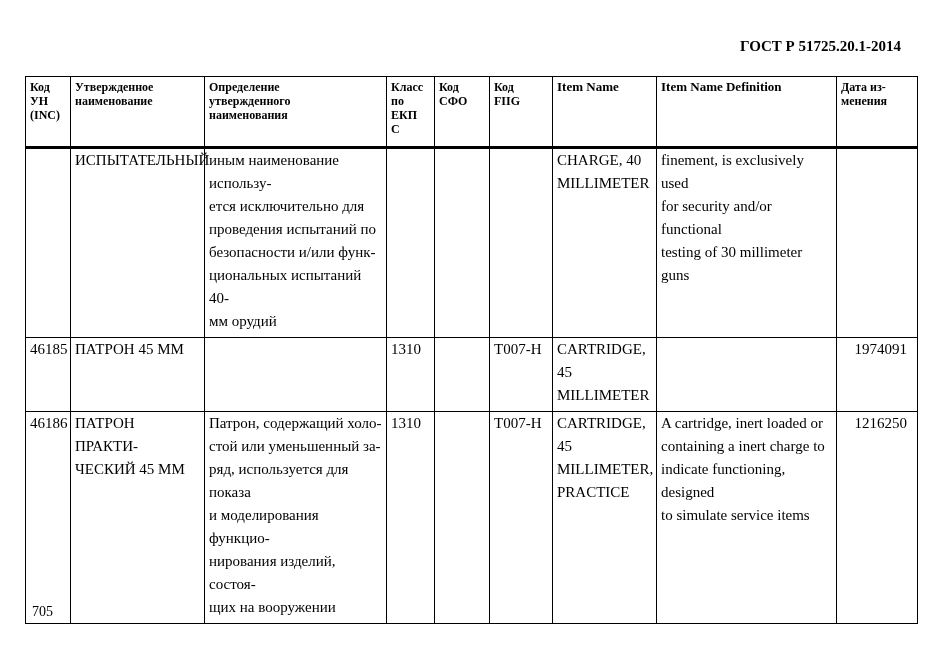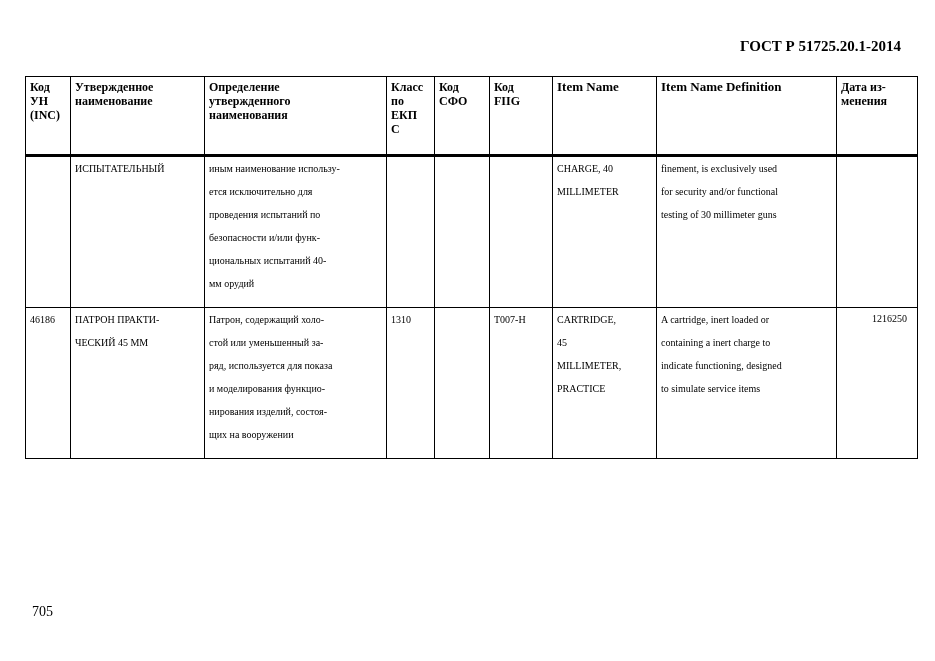--- a/index.html
+++ b/index.html
@@ -1,23 +1,23 @@
 <!DOCTYPE html>
 <html><head>
 <meta charset="utf-8">
 <style>
   html, body { margin:0; padding:0; background:#fff; }
   body { width:935px; height:661px; position:relative; overflow:hidden;
          font-family:"Liberation Serif", serif; color:#000; }
   .doc-code { position:absolute; right:34px; top:38px; font-weight:bold; font-size:15px; }
   table { position:absolute; left:25px; top:76px; border-collapse:collapse; table-layout:fixed; width:892px; }
-  td, th { border:1.5px solid #000; vertical-align:top; text-align:left; padding:12px 4px; }
+  td, th { border:1.5px solid #000; vertical-align:top; text-align:left; padding:4px 4px; }
   th { font-size:12px; font-weight:bold; line-height:14px; height:62px; padding-top:3px; }
   th .lat { font-size:13px; }
-  td { font-size:10px; line-height:23px; padding-top:0; }
+  td { font-size:15px; line-height:23px; padding-top:0; }
   thead tr { border-bottom:3px solid #000; }
   td.date { line-height:16px; padding-top:3px; text-align:right; padding-right:10px; }
   .page-num { position:absolute; left:32px; top:604px; font-size:14px; }
 </style>
 </head>
 <body>
 
 <div class="doc-code">ГОСТ Р 51725.20.1-2014</div>
 
 <table>
@@ -93,20 +93,37 @@
           <div>CHARGE, 40</div>
           <div>MILLIMETER</div>
         </td>
         <td>
           <div>finement, is exclusively used</div>
           <div>for security and/or functional</div>
           <div>testing of 30 millimeter guns</div>
         </td>
         <td class="date"></td>
       </tr>
+      <tr style="height: 74px;">
+        <td>46185</td>
+        <td>
+          <div>ПАТРОН 45 ММ</div>
+        </td>
+        <td></td>
+        <td>1310</td>
+        <td></td>
+        <td>T007-H</td>
+        <td>
+          <div>CARTRIDGE,</div>
+          <div>45</div>
+          <div>MILLIMETER</div>
+        </td>
+        <td></td>
+        <td class="date">1974091</td>
+      </tr>
       <tr style="height: 144px;">
         <td>46186</td>
         <td>
           <div>ПАТРОН ПРАКТИ-</div>
           <div>ЧЕСКИЙ 45 ММ</div>
         </td>
         <td>
           <div>Патрон, содержащий холо-</div>
           <div>стой или уменьшенный за-</div>
           <div>ряд, используется для показа</div>

